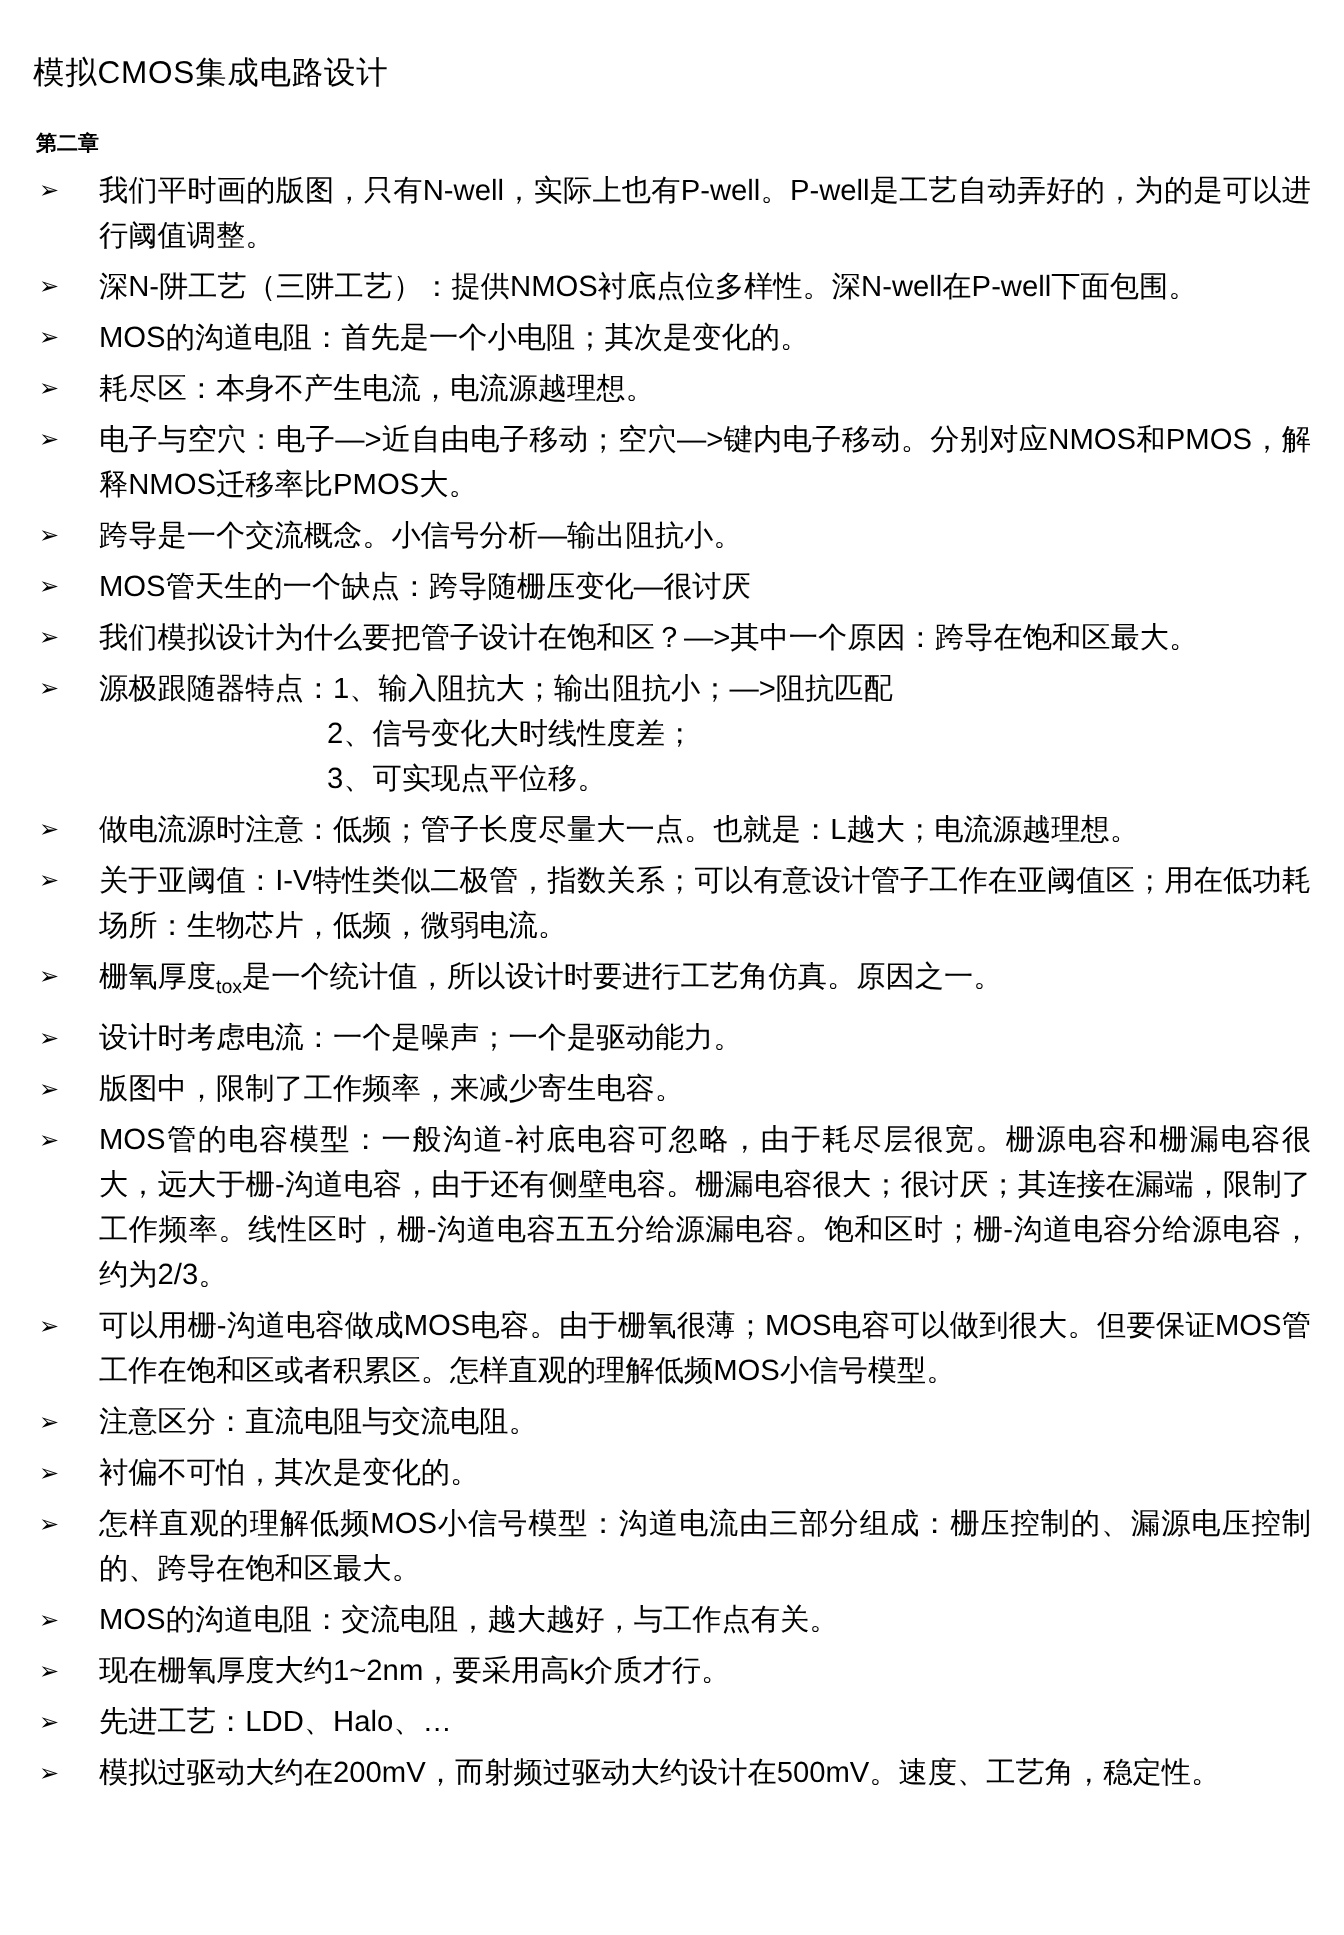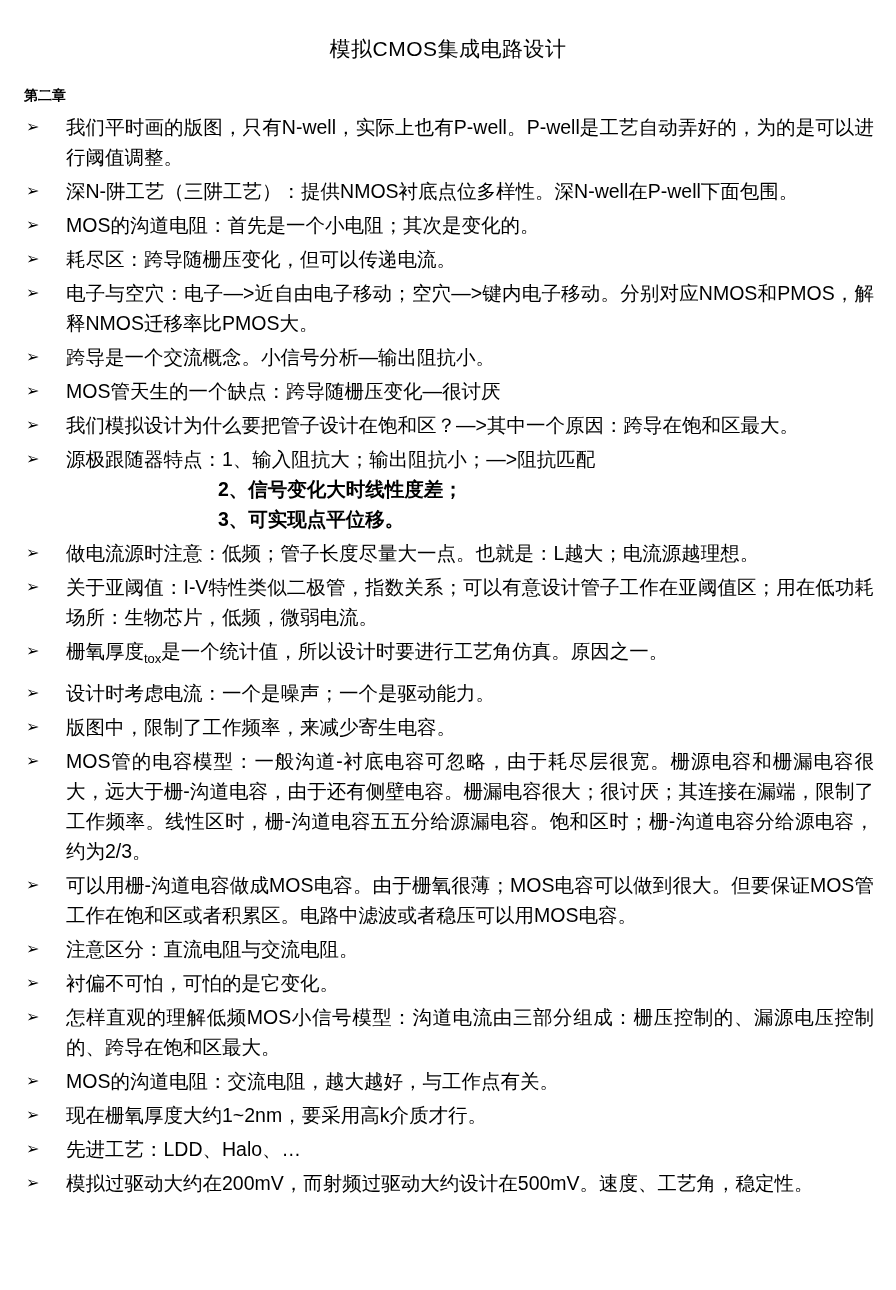--- a/index.html
+++ b/index.html
@@ -15,21 +15,21 @@
     -webkit-font-smoothing: antialiased;
   }
   .page {
     width: 896px;
     min-height: 1290px;
     box-sizing: border-box;
     padding: 28px 22px 10px 22px;
     position: relative;
   }
   .doc-title {
-    text-align: center;
+    text-align: left;
     font-size: 21px;
     font-weight: 400;
     letter-spacing: 0.5px;
     margin: 8px 0 26px 0;
     line-height: 1.2;
   }
   .chapter-heading {
     font-size: 14px;
     font-weight: bold;
     margin: 0 0 8px 0;
@@ -61,21 +61,20 @@
     font-size: 19.5px;
     line-height: 30px;
     text-align: justify;
     text-justify: inter-ideograph;
     word-break: break-word;
   }
   .sub-lines {
     margin: 0;
     padding: 0;
     list-style: none;
-    font-weight: bold;
   }
   .sub-lines li {
     font-size: 19.5px;
     line-height: 30px;
     padding-left: 152px;
   }
   .first-line-inline {
     display: block;
   }
   sub {
@@ -107,21 +106,21 @@
       </li>
       <li>
         <span class="bullet-icon">➢</span>
         <div class="bullet-text">
           <span class="first-line-inline">MOS的沟道电阻：首先是一个小电阻；其次是变化的。</span>
         </div>
       </li>
       <li>
         <span class="bullet-icon">➢</span>
         <div class="bullet-text">
-          <span class="first-line-inline">耗尽区：跨导随栅压变化，但可以传递电流。</span>
+          <span class="first-line-inline">耗尽区：本身不产生电流，电流源越理想。</span>
         </div>
       </li>
       <li>
         <span class="bullet-icon">➢</span>
         <div class="bullet-text">
           <span class="first-line-inline">电子与空穴：电子—&gt;近自由电子移动；空穴—&gt;键内电子移动。分别对应NMOS和PMOS，解释NMOS迁移率比PMOS大。</span>
         </div>
       </li>
       <li>
         <span class="bullet-icon">➢</span>
@@ -183,33 +182,33 @@
       </li>
       <li>
         <span class="bullet-icon">➢</span>
         <div class="bullet-text">
           <span class="first-line-inline">MOS管的电容模型：一般沟道-衬底电容可忽略，由于耗尽层很宽。栅源电容和栅漏电容很大，远大于栅-沟道电容，由于还有侧壁电容。栅漏电容很大；很讨厌；其连接在漏端，限制了工作频率。线性区时，栅-沟道电容五五分给源漏电容。饱和区时；栅-沟道电容分给源电容，约为2/3。</span>
         </div>
       </li>
       <li>
         <span class="bullet-icon">➢</span>
         <div class="bullet-text">
-          <span class="first-line-inline">可以用栅-沟道电容做成MOS电容。由于栅氧很薄；MOS电容可以做到很大。但要保证MOS管工作在饱和区或者积累区。电路中滤波或者稳压可以用MOS电容。</span>
+          <span class="first-line-inline">可以用栅-沟道电容做成MOS电容。由于栅氧很薄；MOS电容可以做到很大。但要保证MOS管工作在饱和区或者积累区。怎样直观的理解低频MOS小信号模型。</span>
         </div>
       </li>
       <li>
         <span class="bullet-icon">➢</span>
         <div class="bullet-text">
           <span class="first-line-inline">注意区分：直流电阻与交流电阻。</span>
         </div>
       </li>
       <li>
         <span class="bullet-icon">➢</span>
         <div class="bullet-text">
-          <span class="first-line-inline">衬偏不可怕，可怕的是它变化。</span>
+          <span class="first-line-inline">衬偏不可怕，其次是变化的。</span>
         </div>
       </li>
       <li>
         <span class="bullet-icon">➢</span>
         <div class="bullet-text">
           <span class="first-line-inline">怎样直观的理解低频MOS小信号模型：沟道电流由三部分组成：栅压控制的、漏源电压控制的、跨导在饱和区最大。</span>
         </div>
       </li>
       <li>
         <span class="bullet-icon">➢</span>

